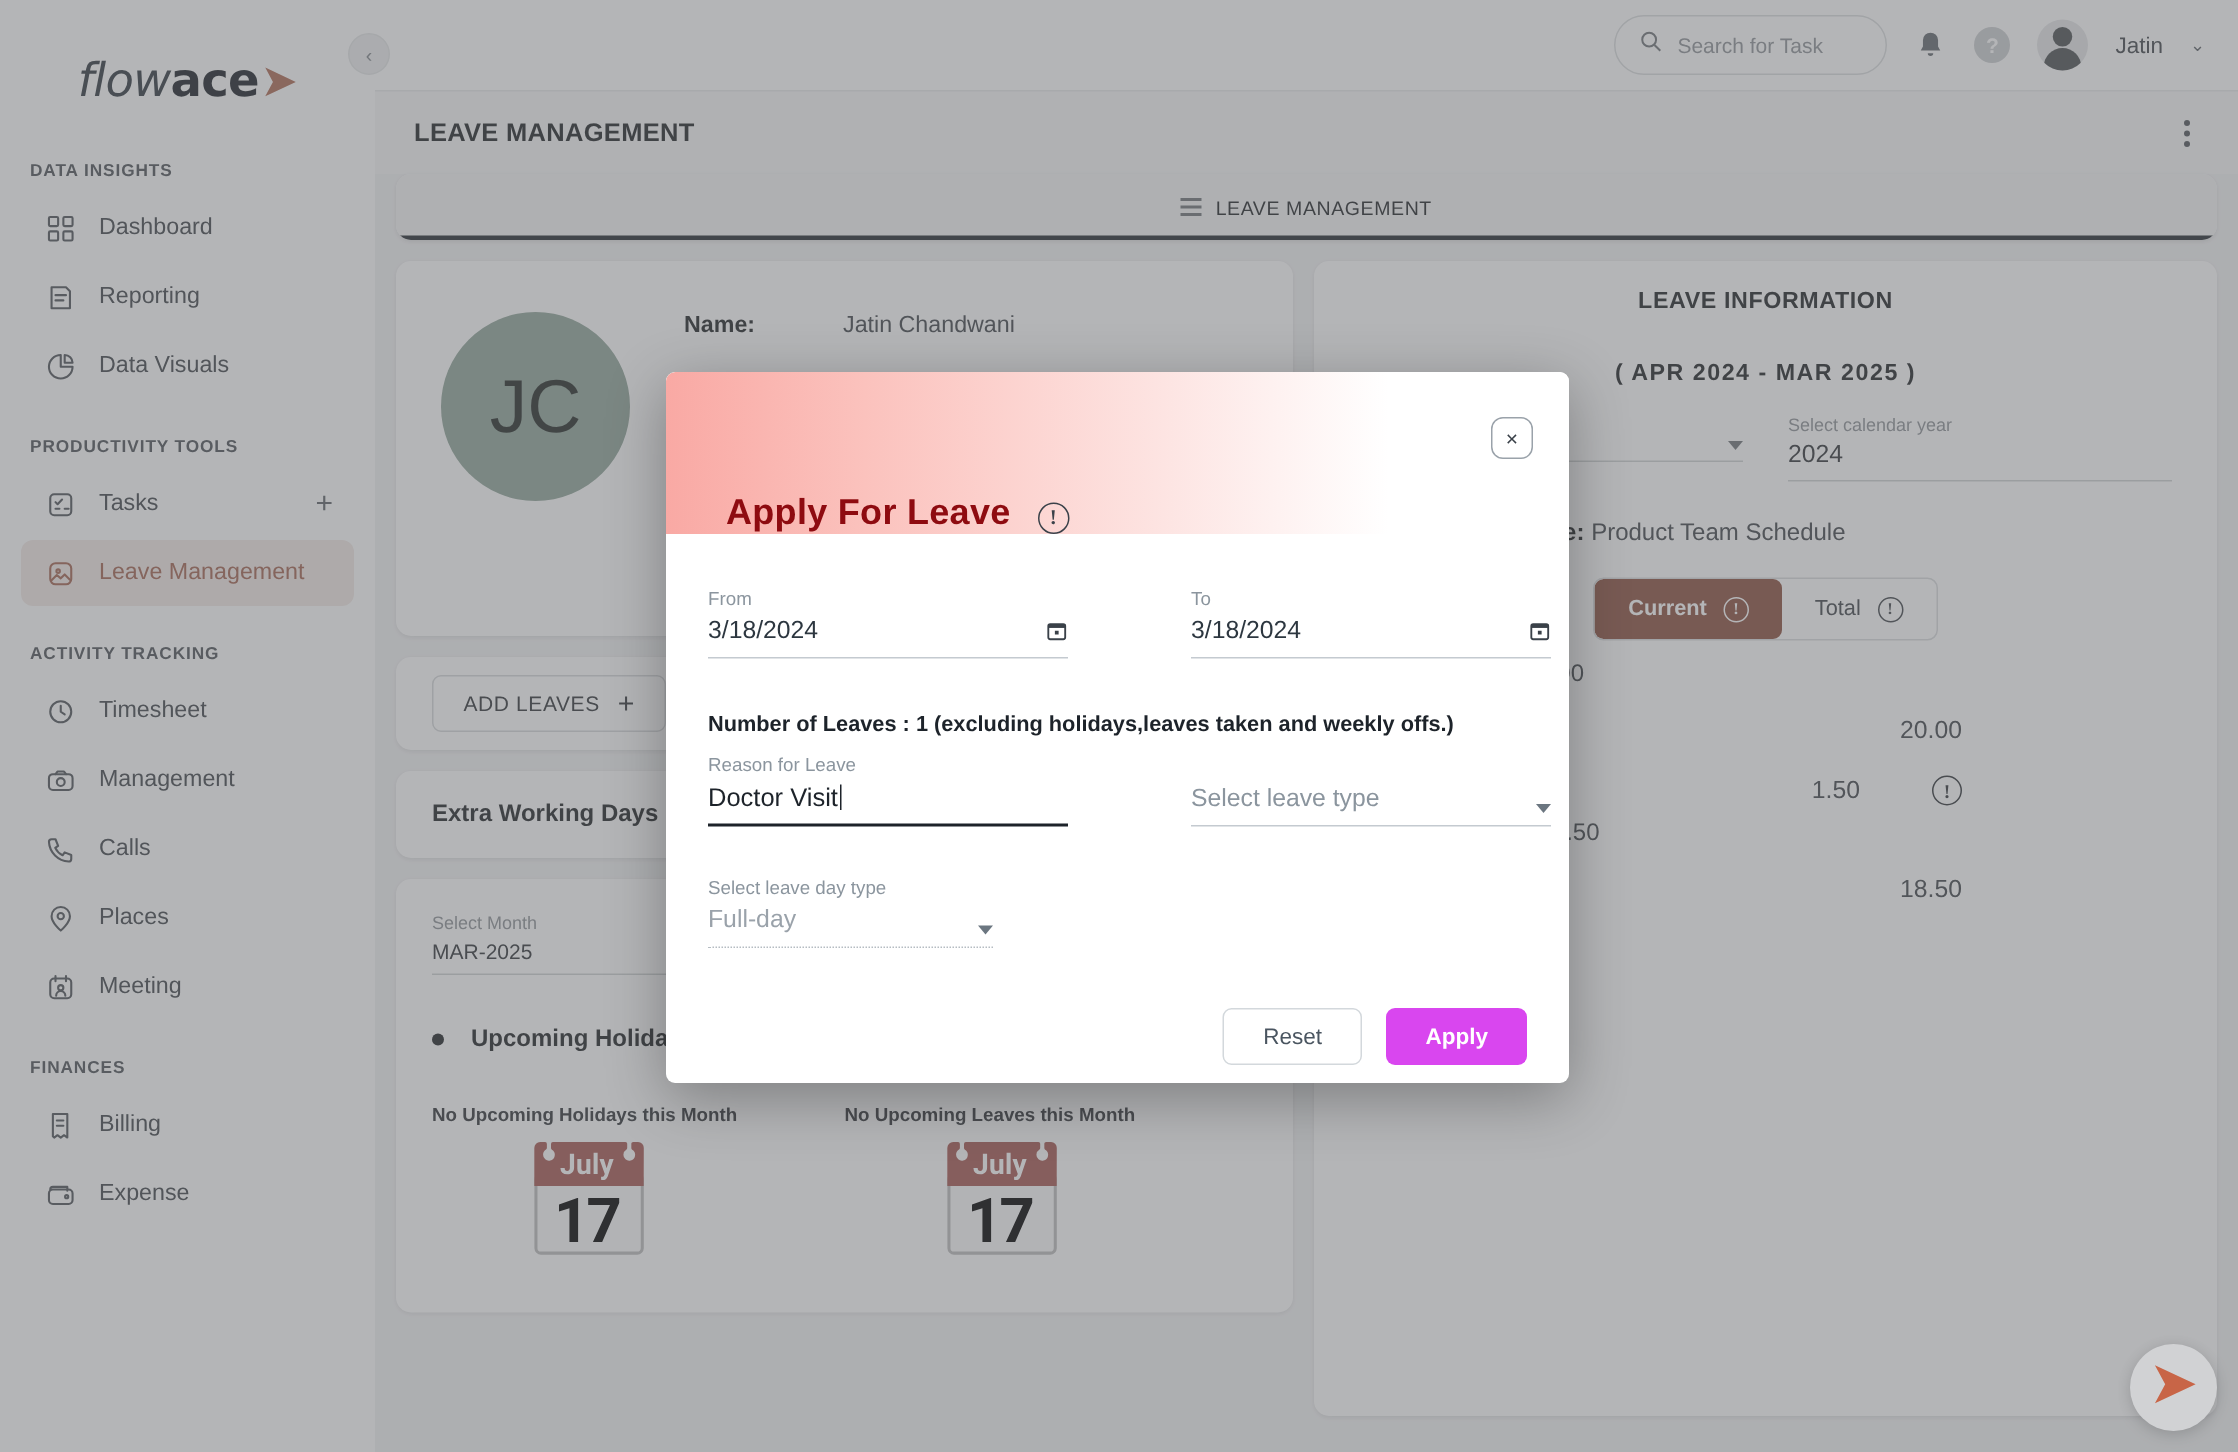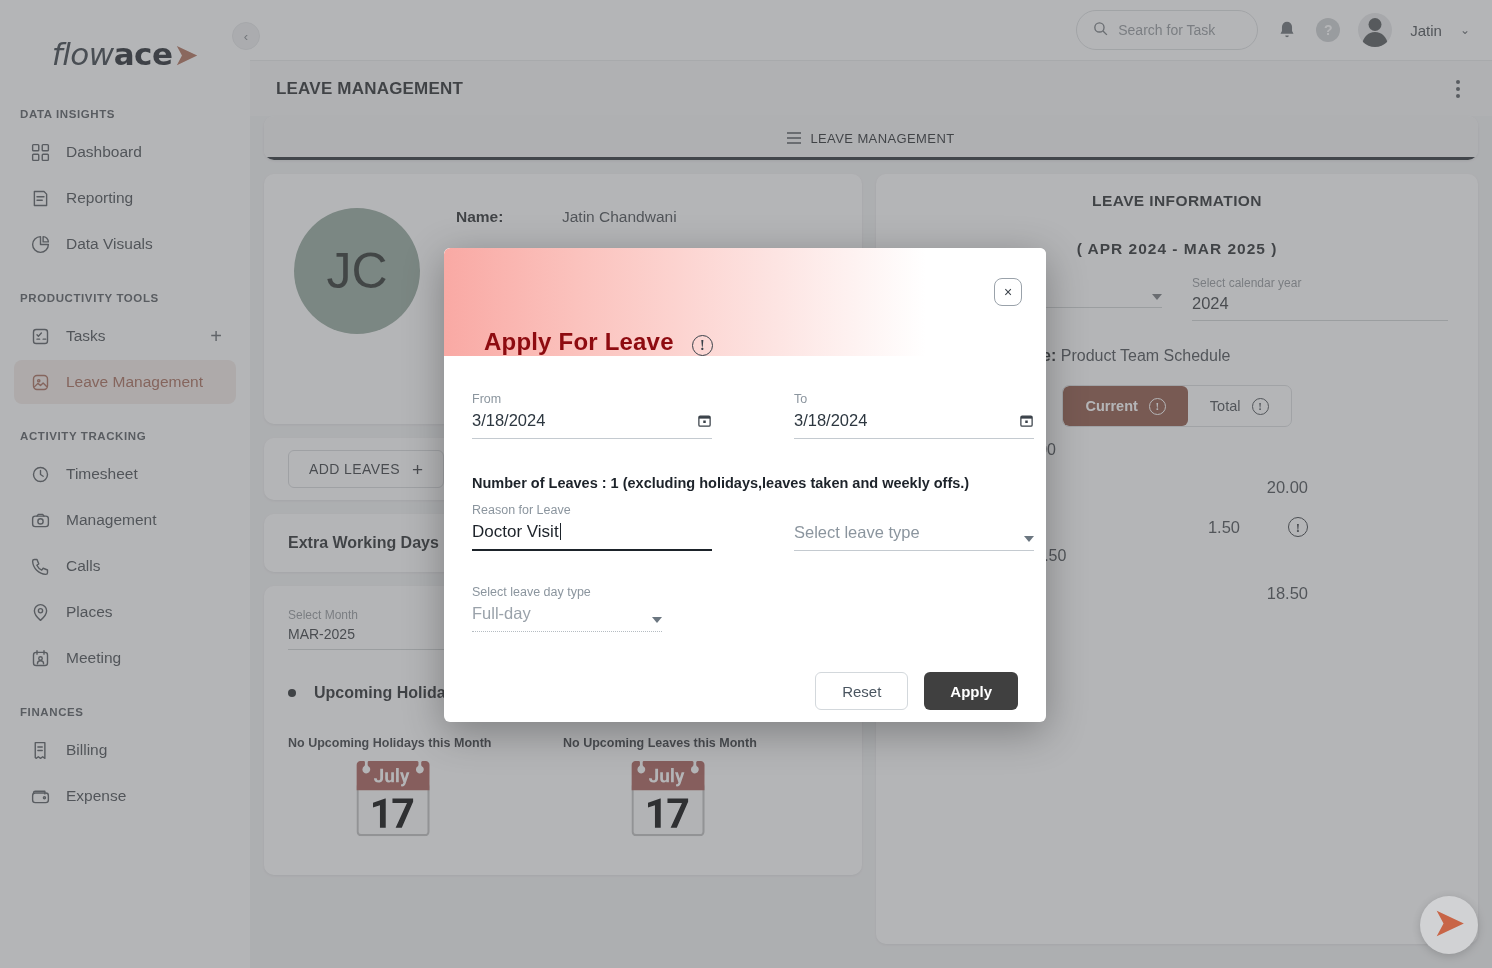--- a/index.html
+++ b/index.html
@@ -291,21 +291,21 @@
     display: flex; justify-content: flex-end; gap: 16px;
     padding: 40px 28px 0 28px;
   }
   .btn-reset {
     height: 38px; padding: 0 26px; border: 1px solid #d3d8dc; border-radius: 6px;
     background: #fff; font-size: 15px; color: #4a5560; cursor: pointer;
     font-family: "Liberation Sans", sans-serif;
   }
   .btn-apply {
     height: 38px; padding: 0 26px; border: 0; border-radius: 6px;
-    background: #404040; font-size: 15px; color: #fff; font-weight: 700; cursor: pointer;
+    background: #d946ef; font-size: 15px; color: #fff; font-weight: 700; cursor: pointer;
     font-family: "Liberation Sans", sans-serif;
   }
 </style>
 </head>
 <body>
 
 <div id="root">
 
   <div class="app-layer">
 

